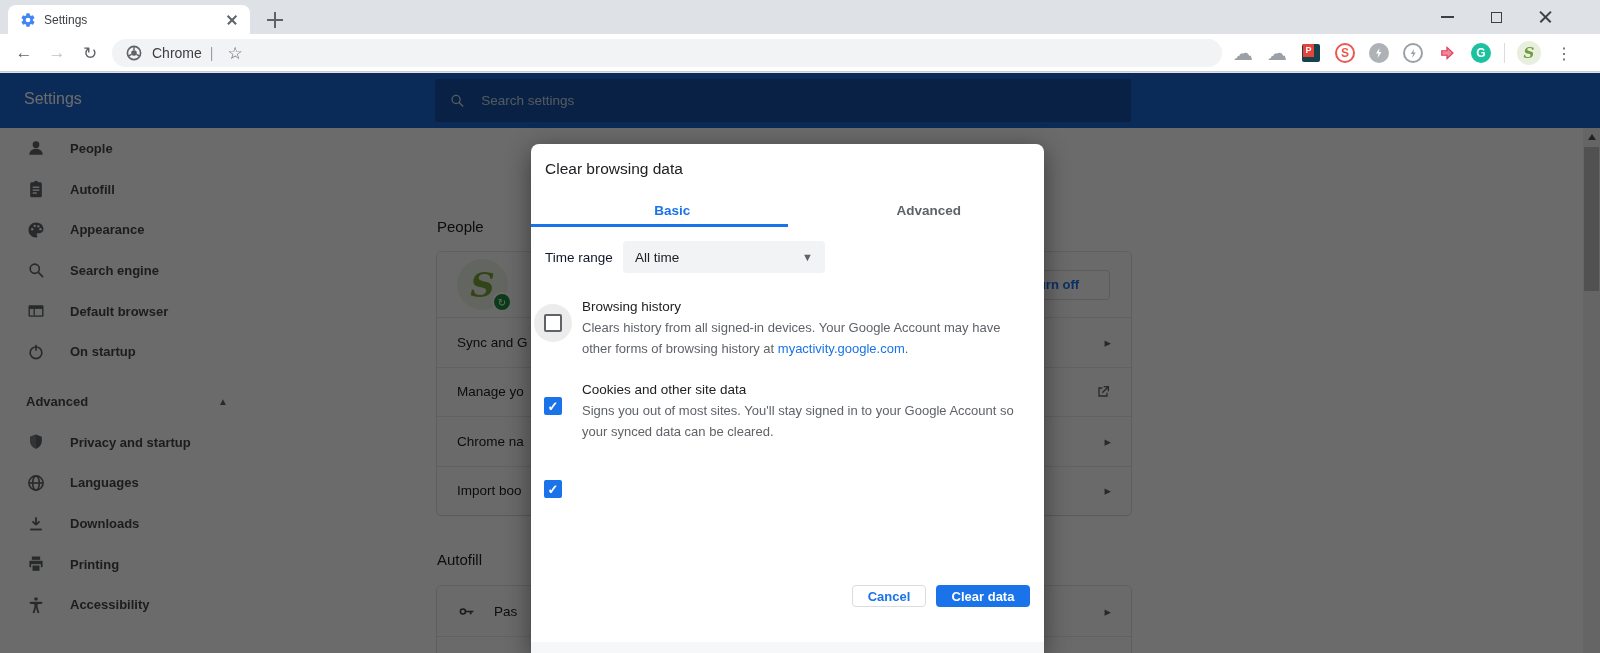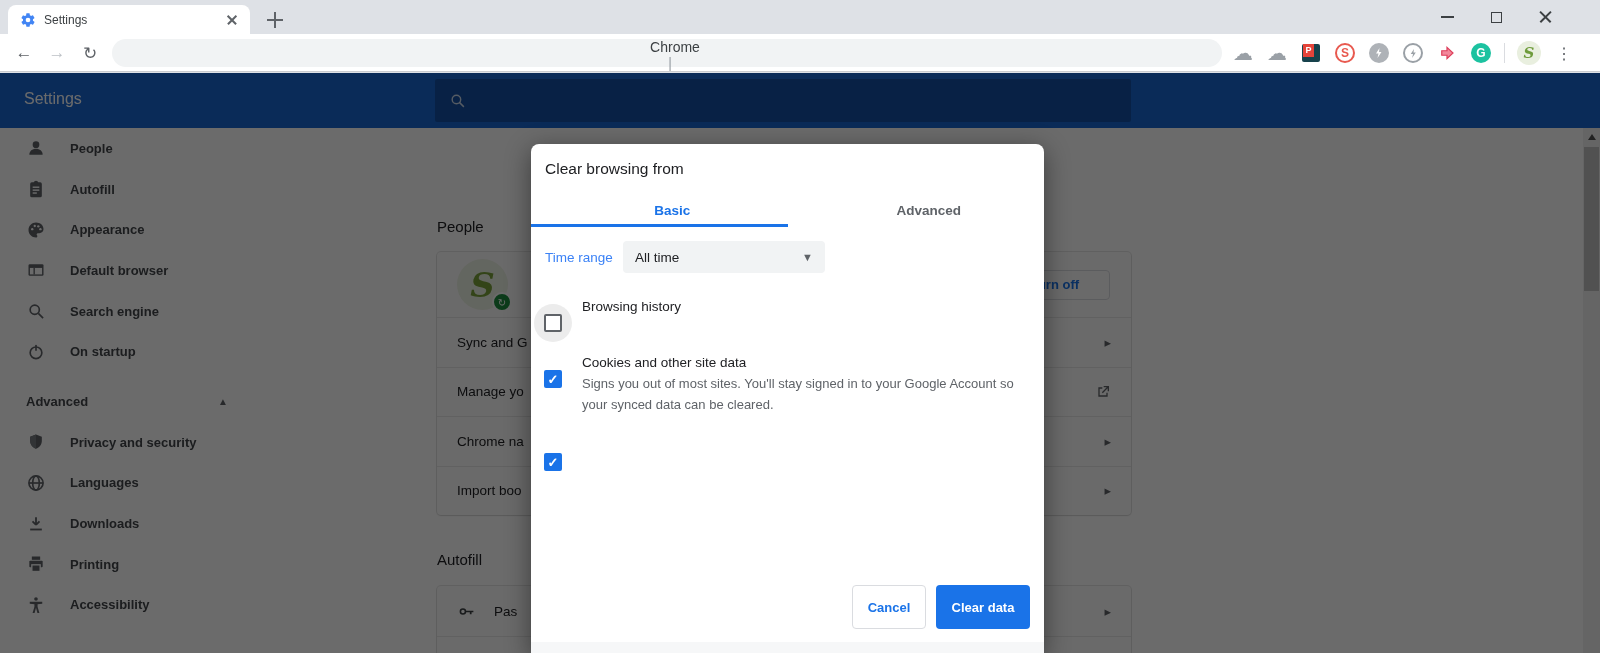--- a/index.html
+++ b/index.html
@@ -23,21 +23,21 @@
   .wc-close { position:relative; }
   .wc-close i, .wc-close b { position:absolute; left:16px; top:16px; width:15px; height:1.6px; background:#3c4043; }
   .wc-close i { transform:rotate(45deg);} .wc-close b { transform:rotate(-45deg);}
 
   
   .toolbar { position:absolute; left:0; top:34px; width:1600px; height:38px; background:#fff;
              border-bottom:1px solid #caccd0; }
   .navbtn { position:absolute; top:7px; width:24px; height:24px; font-size:17px; color:#5f6368;
             display:flex; align-items:center; justify-content:center; }
   .omnibox { position:absolute; left:112px; top:5px; width:1110px; height:28px; background:#f1f3f4;
-             border-radius:14px; display:flex; align-items:center; padding:0 8px 0 14px;flex-direction:column; }
+             border-radius:14px; display:flex; align-items:center; padding:0 8px 0 14px; }
   .omni-url { font-size:14px; color:#5f6368; margin-left:10px; flex:1; white-space:nowrap; overflow:hidden; }
   .omni-url .host { color:#202124; font-weight:bold; }
   .omni-div { color:#9aa0a6; margin:0 8px; font-size:14px; }
   .site-label { font-size:14px; color:#3c4043; }
   .extrow { position:absolute; top:7px; display:flex; align-items:center; gap:12px; }
   .ext { width:22px; height:22px; display:flex; align-items:center; justify-content:center; }
   .cloud { color:#9aa0a6; font-size:20px; line-height:22px; }
   .ext-p { width:18px; height:18px; background:#17424c; border-radius:2px; position:relative; }
   .ext-p span { position:absolute; left:1px; top:0px; width:11px; height:13px; background:#e5443a; color:#fff;
                 font-size:9px; font-weight:bold; text-align:center; line-height:13px; }
@@ -107,38 +107,38 @@
   
   .dialog { position:absolute; left:531px; top:144px; width:513px; height:509px; background:#fff; z-index:100;
             border-radius:8px 8px 0 0; box-shadow:0 6px 26px rgba(0,0,0,0.45); }
   .dlg-title { position:absolute; left:14px; top:16px; font-size:15.5px; color:#202124; }
   .dlg-tabs { position:absolute; left:0; top:49px; width:513px; height:34px; display:flex; }
   .dlg-tab { flex:1; display:flex; align-items:center; justify-content:center; font-size:13.5px; font-weight:bold;
              color:#5f6368; cursor:pointer; position:relative;padding-left:26px; }
   .dlg-tab.active { color:#1a73e8; }
   .dlg-tab.active::after { content:""; position:absolute; left:0; bottom:0; width:100%; height:3px; background:#1a73e8; }
   .trange { position:absolute; left:14px; top:97px; height:32px; display:flex; align-items:center; }
-  .trange .tl { font-size:13.5px; color:#3b82f6; width:78px; }
+  .trange .tl { font-size:13.5px; color:#0f172a; width:78px; }
   .dropdown { width:202px; height:32px; background:#f1f3f4; border-radius:4px; display:flex; align-items:center;
               padding:0 12px; cursor:pointer; }
   .dropdown .val { flex:1; font-size:13.5px; color:#202124; }
   .dropdown .dc { color:#5f6368; font-size:11px; }
   .dlg-body { position:absolute; left:13px; top:146px; right:22px; }
   .cb-row { display:flex; gap:20px; padding-top:6px; margin-bottom:14px; cursor:pointer; }
   .cb-col { flex:0 0 18px; position:relative; }
   .cb { width:18px; height:18px; border-radius:2px; margin-top:18px; position:relative; z-index:2; }
   .cb.off { border:2px solid #5f6368; background:#fff; }
   .cb.on { background:#1a73e8; color:#fff; font-size:13px; font-weight:bold; display:flex; align-items:center;
            justify-content:center; }
   .hover-ring { position:absolute; left:-10px; top:8px; width:38px; height:38px; border-radius:50%; background:#ececec; z-index:1; }
   .cb-text .t { font-size:13.5px; color:#202124; line-height:21px; }
   .cb-text .d { font-size:13px; color:#5f6368; line-height:21px; }
   .cb-text .d .lnk { color:#1a73e8; cursor:pointer; }
   .dlg-btns { position:absolute; top:441px; right:14px; display:flex; gap:10px; }
-  .btn { height:44px; border-radius:4px; font-size:13px; font-weight:bold; display:flex; align-items:center;
+  .btn { height:22px; border-radius:4px; font-size:13px; font-weight:bold; display:flex; align-items:center;
          justify-content:center; cursor:pointer; font-family:"Liberation Sans", sans-serif; }
   .btn-cancel { width:74px; background:#fff; border:1px solid #dadce0; color:#1a73e8; }
   .btn-confirm { width:94px; background:#1a73e8; border:none; color:#fff; }
   .dlg-foot { position:absolute; left:0; bottom:0; width:100%; height:11px; background:#f6f7f8; }
 
   svg.ic { display:block; }
 </style>
 </head>
 <body>
 
@@ -231,20 +231,21 @@
 </div>
 
 <div class="page">
   <div class="s-header">
     <span class="s-title">Settings</span>
     <div class="s-search">
       <svg class="ic" width="17" height="17" viewBox="0 0 24 24">
           <circle cx="10.5" cy="10.5" r="6" fill="none" stroke="rgba(255,255,255,0.78)" stroke-width="2"></circle>
           <path d="M15 15 L21 21" stroke="rgba(255,255,255,0.78)" stroke-width="2"></path>
         </svg>
+      <input placeholder="Search settings" style="">
     </div>
   </div>
 
   <div class="menu">
     <div class="menu-item">
       <svg class="ic" width="20" height="20" viewBox="0 0 24 24" fill="#5f6368">
           <circle cx="12" cy="8" r="4"></circle>
           <path d="M4 20c0-4.4 3.6-7 8-7s8 2.6 8 7z"></path>
         </svg>
       <span class="lbl">People</span>
@@ -263,52 +264,52 @@
           <path d="M12 3C7 3 3 7 3 12s4 9 9 9c.9 0 1.6-.7 1.6-1.6 0-.4-.2-.8-.4-1-.3-.3-.4-.6-.4-1 0-.9.7-1.6 1.6-1.6H16c2.8 0 5-2.2 5-5 0-4.4-4-7.8-9-7.8z"></path>
           <circle cx="7.5" cy="11" r="1.4" fill="#fff"></circle>
           <circle cx="10.5" cy="7.2" r="1.4" fill="#fff"></circle>
           <circle cx="14.8" cy="7.6" r="1.4" fill="#fff"></circle>
           <circle cx="17.3" cy="11" r="1.4" fill="#fff"></circle>
         </svg>
       <span class="lbl">Appearance</span>
     </div>
     <div class="menu-item">
       <svg class="ic" width="20" height="20" viewBox="0 0 24 24">
+          <circle cx="10.5" cy="10.5" r="5.5" fill="none" stroke="#5f6368" stroke-width="2"></circle>
+          <path d="M14.8 14.8 L20.5 20.5" stroke="#5f6368" stroke-width="2"></path>
+        </svg>
+      <span class="lbl">Search engine</span>
+    </div>
+    <div class="menu-item">
+      <svg class="ic" width="20" height="20" viewBox="0 0 24 24">
           <rect x="3" y="5" width="18" height="14" rx="1.5" fill="#5f6368"></rect>
           <rect x="4.7" y="9.5" width="14.6" height="7.8" fill="#fff"></rect>
           <rect x="9" y="9.5" width="1.6" height="7.8" fill="#5f6368"></rect>
         </svg>
       <span class="lbl">Default browser</span>
     </div>
     <div class="menu-item">
       <svg class="ic" width="20" height="20" viewBox="0 0 24 24">
-          <circle cx="10.5" cy="10.5" r="5.5" fill="none" stroke="#5f6368" stroke-width="2"></circle>
-          <path d="M14.8 14.8 L20.5 20.5" stroke="#5f6368" stroke-width="2"></path>
-        </svg>
-      <span class="lbl">Search engine</span>
-    </div>
-    <div class="menu-item">
-      <svg class="ic" width="20" height="20" viewBox="0 0 24 24">
           <circle cx="12" cy="13" r="7" fill="none" stroke="#5f6368" stroke-width="2"></circle>
           <rect x="11" y="3.5" width="2" height="7" fill="#5f6368"></rect>
         </svg>
       <span class="lbl">On startup</span>
     </div>
 
     <div class="adv-head">
       <span class="lbl">Advanced</span>
       <span class="caret-up">▲</span>
     </div>
 
     <div class="menu-item">
       <svg class="ic" width="20" height="20" viewBox="0 0 24 24" fill="#5f6368">
           <path d="M12 3 5 5.8v4.6c0 4.6 3 8.1 7 9.6 4-1.5 7-5 7-9.6V5.8z"></path>
           <path d="M12 3 5 5.8v4.6c0 4.6 3 8.1 7 9.6z" fill="#787c80"></path>
         </svg>
-      <span class="lbl">Privacy and security</span>
+      <span class="lbl">Privacy and startup</span>
     </div>
     <div class="menu-item">
       <svg class="ic" width="20" height="20" viewBox="0 0 24 24">
           <circle cx="12" cy="12" r="8.5" fill="none" stroke="#5f6368" stroke-width="2"></circle>
           <ellipse cx="12" cy="12" rx="4" ry="8.5" fill="none" stroke="#5f6368" stroke-width="2"></ellipse>
           <path d="M3.5 12h17" stroke="#5f6368" stroke-width="2"></path>
         </svg>
       <span class="lbl">Languages</span>
     </div>
     <div class="menu-item">
@@ -403,21 +404,21 @@
     <div class="sb-up">
         <i></i>
       </div>
     <div class="sb-thumb"></div>
   </div>
 </div>
 
 <div class="dim"></div>
 
 <div class="dialog">
-  <div class="dlg-title">Clear browsing from</div>
+  <div class="dlg-title">Clear browsing data</div>
 
   <div class="dlg-tabs">
     <div class="dlg-tab active">
         <span>Basic</span>
       </div>
     <div class="dlg-tab">
         <span>Advanced</span>
       </div>
   </div>
 
@@ -430,20 +431,21 @@
   </div>
 
   <div class="dlg-body">
     <div class="cb-row">
       <div class="cb-col">
         <div class="hover-ring"></div>
         <div class="cb off"></div>
       </div>
       <div class="cb-text">
         <div class="t">Browsing history</div>
+        <div class="d"><span>Clears history from all signed-in devices. Your Google Account may have other forms of browsing history at </span><span class="lnk">myactivity.google.com</span><span>.</span></div>
       </div>
     </div>
 
     <div class="cb-row">
       <div class="cb-col">
         <div class="cb on">
             <span>✓</span>
           </div>
       </div>
       <div class="cb-text">

